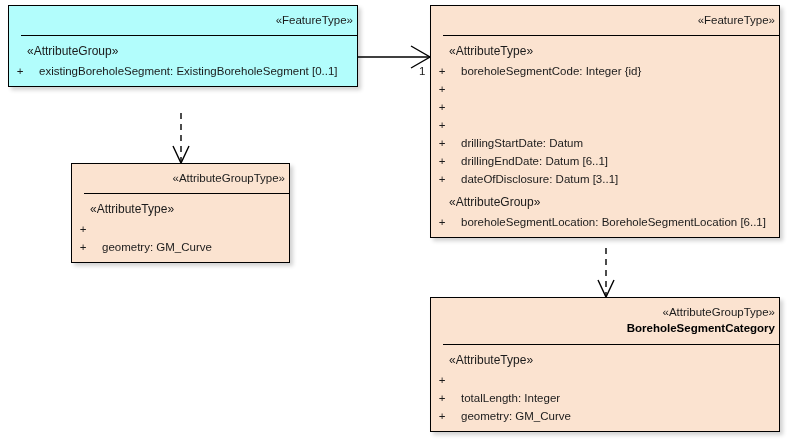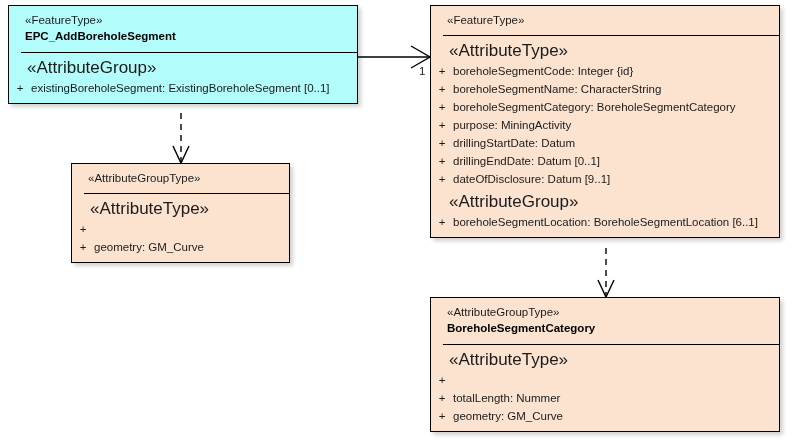--- a/index.html
+++ b/index.html
@@ -22,21 +22,21 @@
     box-sizing: border-box;
     border: 1.5px solid #000000;
     box-shadow: 3px 3px 4px rgba(0,0,0,0.18);
     z-index: 5;
   }
   .uml-class.cyan   { background: #b2fdfc; }
   .uml-class.peach  { background: #fbe3d0; }
 
   .class-header {
     box-sizing: border-box;
-    text-align: left;
+    text-align: right;
     border-bottom: 1.5px solid #000000;
     padding: 6px 4px 7px 4px;
     background: transparent;
     margin-left: 12px;
   }
   .stereotype {
     font-size: 11.5px;
     color: #1b1b1b;
     line-height: 16px;
     white-space: nowrap;
@@ -46,21 +46,21 @@
     font-weight: bold;
     color: #000000;
     line-height: 17px;
     white-space: nowrap;
   }
 
   .class-body {
     padding: 6px 0 6px 0;
   }
   .group-label {
-    font-size: 17px;
+    font-size: 12px;
     color: #1b1b1b;
     padding: 1px 0 3px 18px;
     line-height: 16px;
     white-space: nowrap;
   }
   .attr-row {
     display: flex;
     align-items: baseline;
     line-height: 18px;
     white-space: nowrap;
@@ -68,20 +68,21 @@
   .attr-vis {
     width: 22px;
     flex: 0 0 22px;
     text-align: center;
     font-size: 11.5px;
     color: #1b1b1b;
   }
   .attr-text {
     font-size: 11.5px;
     color: #1b1b1b;
+    margin-left: 8px;
   }
 
   
   .connector-layer {
     position: absolute;
     left: 0;
     top: 0;
     width: 793px;
     height: 446px;
     z-index: 2;
@@ -116,21 +117,20 @@
       <line x1="606" y1="248" x2="606" y2="296" stroke="#000000" stroke-width="1.4" stroke-dasharray="6,5"></line>
       <polyline points="598,280 606,297 614,280" fill="none" stroke="#000000" stroke-width="1.4"></polyline>
     </g>
   </svg>
 
   <div class="mult-label" style="left:419px; top:65px;">1</div>
 
   <div class="uml-class cyan" style="left:8px; top:5px; width:350px;">
     <div class="class-header">
       <div class="stereotype">«FeatureType»</div>
-      <div class="class-name">EPC_AddBoreholeSegment</div>
     </div>
     <div class="class-body">
       <div class="group-label">«AttributeGroup»</div>
       <div class="attr-row">
         <span class="attr-vis">+</span>
         <span class="attr-text">existingBoreholeSegment: ExistingBoreholeSegment [0..1]</span>
       </div>
     </div>
   </div>
 
@@ -140,41 +140,38 @@
     </div>
     <div class="class-body">
       <div class="group-label">«AttributeType»</div>
 
       <div class="attr-row">
         <span class="attr-vis">+</span>
         <span class="attr-text">boreholeSegmentCode: Integer {id}</span>
       </div>
       <div class="attr-row">
         <span class="attr-vis">+</span>
-        <span class="attr-text">boreholeSegmentName: CharacterString</span>
-      </div>
-      <div class="attr-row">
-        <span class="attr-vis">+</span>
-        <span class="attr-text">boreholeSegmentCategory: BoreholeSegmentCategory</span>
-      </div>
-      <div class="attr-row">
-        <span class="attr-vis">+</span>
-        <span class="attr-text">purpose: MiningActivity</span>
+      </div>
+      <div class="attr-row">
+        <span class="attr-vis">+</span>
+      </div>
+      <div class="attr-row">
+        <span class="attr-vis">+</span>
       </div>
       <div class="attr-row">
         <span class="attr-vis">+</span>
         <span class="attr-text">drillingStartDate: Datum</span>
       </div>
       <div class="attr-row">
         <span class="attr-vis">+</span>
-        <span class="attr-text">drillingEndDate: Datum [0..1]</span>
-      </div>
-      <div class="attr-row">
-        <span class="attr-vis">+</span>
-        <span class="attr-text">dateOfDisclosure: Datum [9..1]</span>
+        <span class="attr-text">drillingEndDate: Datum [6..1]</span>
+      </div>
+      <div class="attr-row">
+        <span class="attr-vis">+</span>
+        <span class="attr-text">dateOfDisclosure: Datum [3..1]</span>
       </div>
 
       <div class="group-label" style="padding-top:6px;">«AttributeGroup»</div>
       <div class="attr-row">
         <span class="attr-vis">+</span>
         <span class="attr-text">boreholeSegmentLocation: BoreholeSegmentLocation [6..1]</span>
       </div>
     </div>
   </div>
 
@@ -199,21 +196,21 @@
       <div class="stereotype">«AttributeGroupType»</div>
       <div class="class-name">BoreholeSegmentCategory</div>
     </div>
     <div class="class-body">
       <div class="group-label">«AttributeType»</div>
       <div class="attr-row">
         <span class="attr-vis">+</span>
       </div>
       <div class="attr-row">
         <span class="attr-vis">+</span>
-        <span class="attr-text">totalLength: Nummer</span>
+        <span class="attr-text">totalLength: Integer</span>
       </div>
       <div class="attr-row">
         <span class="attr-vis">+</span>
         <span class="attr-text">geometry: GM_Curve</span>
       </div>
     </div>
   </div>
 
 </div>
 

